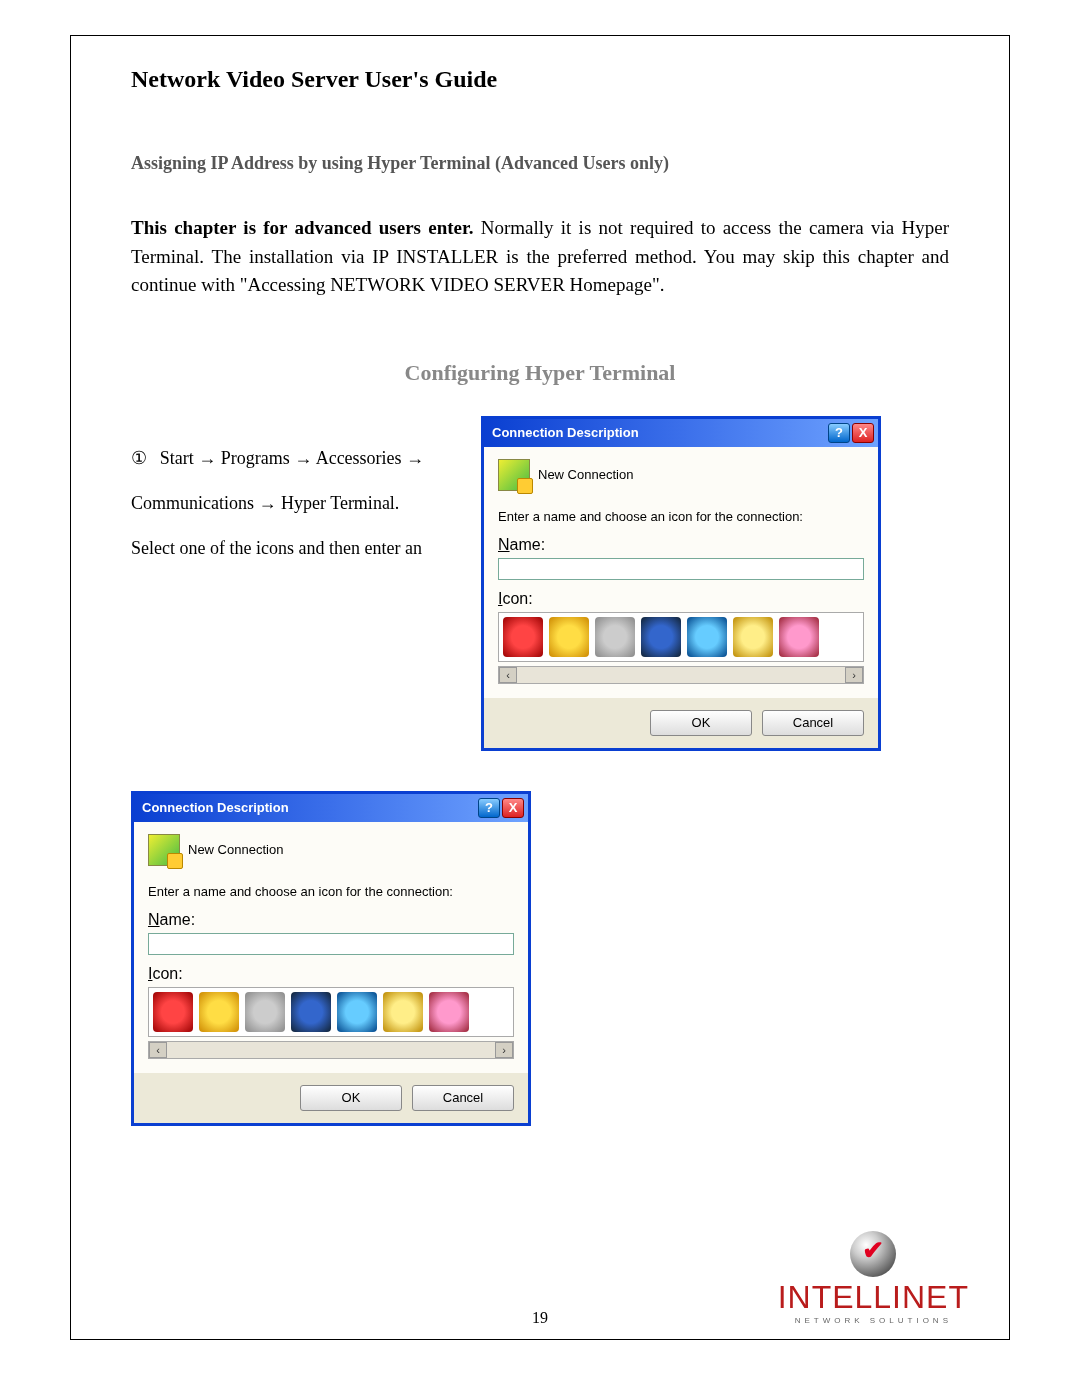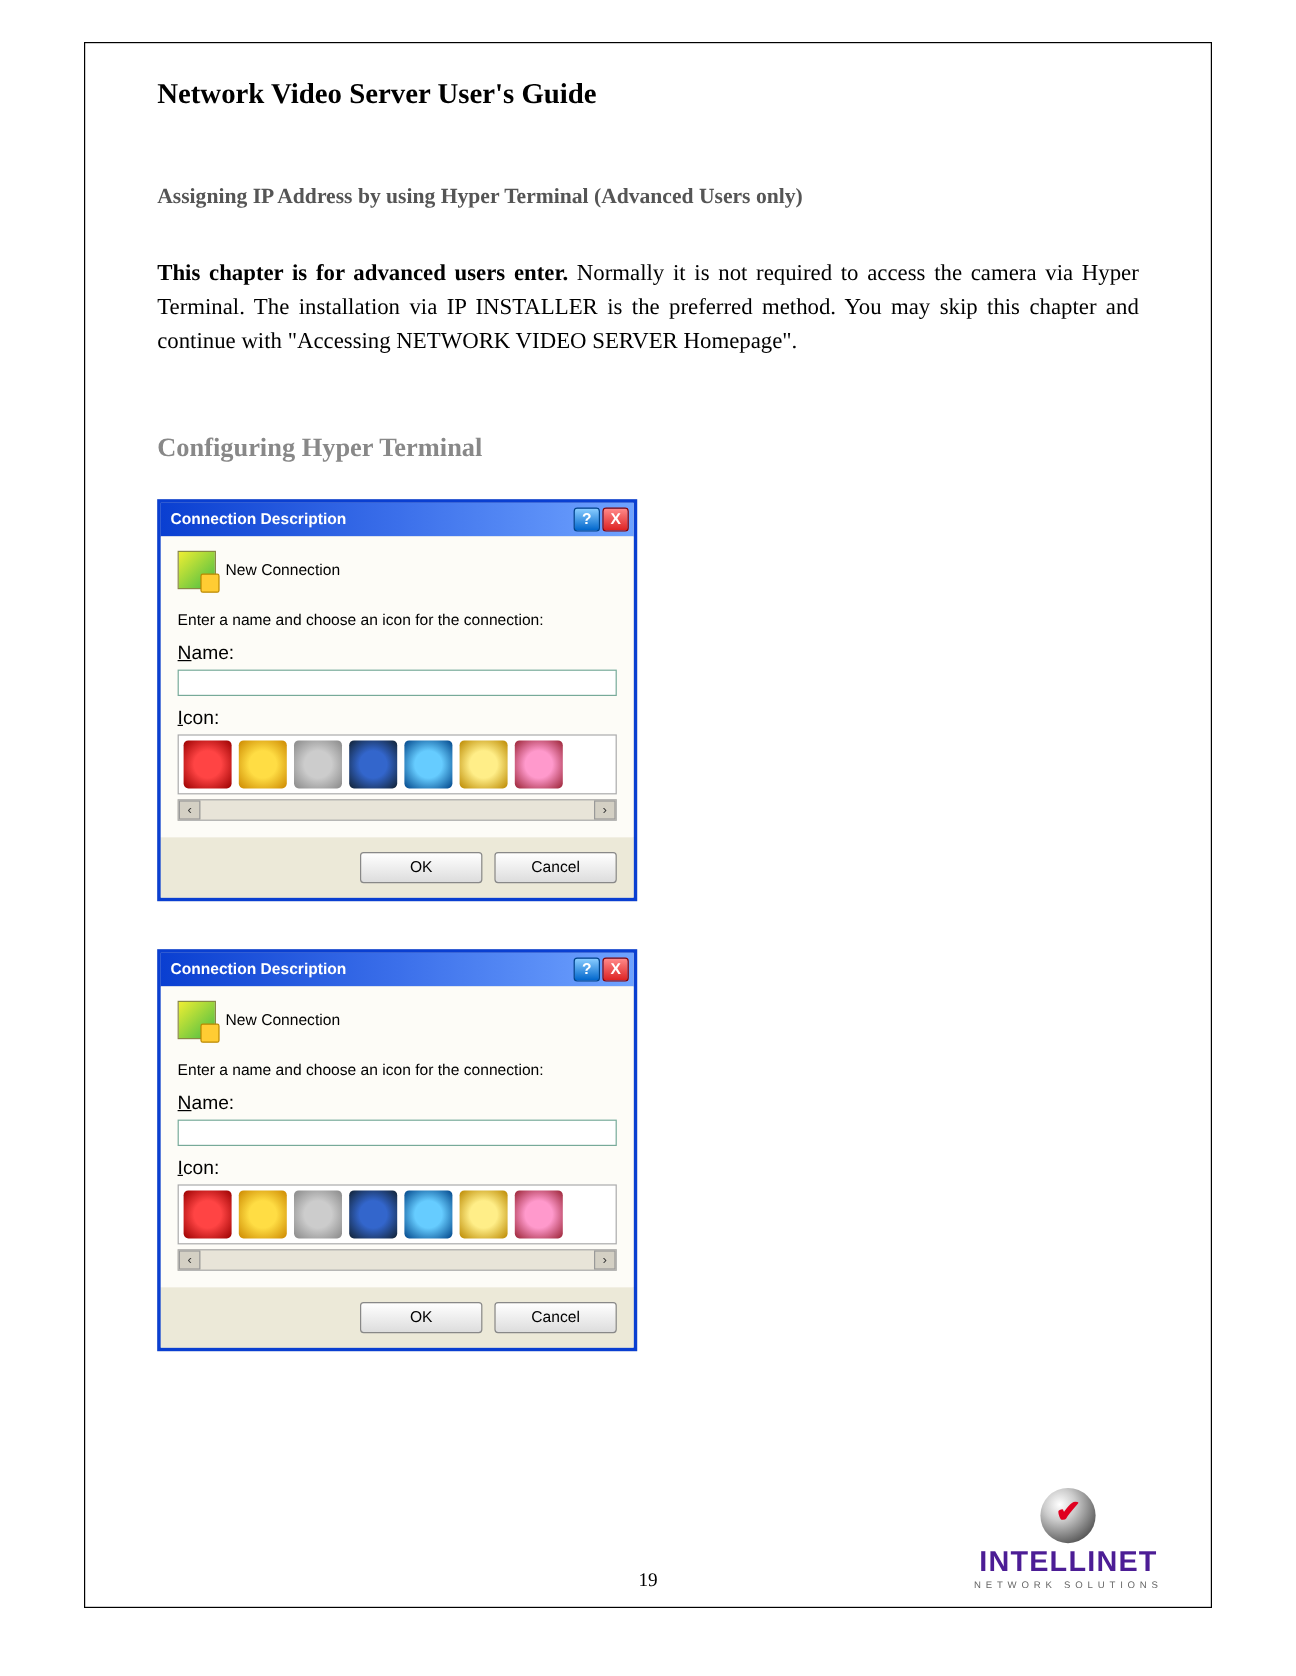--- a/index.html
+++ b/index.html
@@ -34,20 +34,21 @@
     line-height: 1.5;
     text-align: justify;
     margin-bottom: 60px;
   }
   .intro-para .bold { font-weight: bold; }
   .section-title {
     font-weight: bold;
     font-size: 22px;
     color: #888;
     margin-bottom: 30px;
+    text-align: center;
   }
   .section-para {
     font-size: 19px;
     line-height: 1.5;
     text-align: justify;
     margin-bottom: 40px;
   }
   .step-row {
     display: flex;
     align-items: flex-start;
@@ -169,24 +170,24 @@
     background: radial-gradient(circle at 35% 30%, #fff 0%, #ccc 30%, #222 100%);
     border-radius: 50%;
     position: relative;
   }
   .brand-logo::after{
     content:"✔"; color:#e00020; font-size:26px; font-weight:bold;
     position:absolute; top:4px; left:12px;
   }
   .brand-name {
     font-family: Arial, sans-serif;
-    font-weight: 700;
-    font-size: 24px;
+    font-weight: 400;
+    font-size: 32px;
     letter-spacing: 1px;
-    color: #4c1d95;
+    color: #b91c1c;
   }
   .brand-sub {
     font-family: Arial, sans-serif;
     font-size: 8px;
     letter-spacing: 4px;
     color: #666;
   }
 </style>
 </head>
 <body>
@@ -198,20 +199,26 @@
   <div class="chapter-title">Assigning IP Address by using Hyper Terminal (Advanced Users only)</div>
 
   <p class="intro-para">
     <span class="bold">This chapter is for advanced users enter.</span><span> Normally it is not required to access the camera via Hyper Terminal. The installation via IP INSTALLER is the preferred method. You may skip this chapter and continue with "Accessing NETWORK VIDEO SERVER Homepage".</span>
   </p>
 
   <div class="section-title">Configuring Hyper Terminal</div>
 
 
   <div class="step-row">
+    <div class="step-text">
+      <span class="enum">①</span>
+      <span>Start → Programs → Accessories →</span><br>
+      <span>Communications → Hyper Terminal.</span><br>
+      <span>Select one of the icons and then enter an</span>
+    </div>
 
     <div class="dialog">
       <div class="dlg-titlebar">
         <span>Connection Description</span>
         <div class="btnbox">
           <div class="tb-btn help">
               <span>?</span>
             </div>
           <div class="tb-btn">
               <span>X</span>

